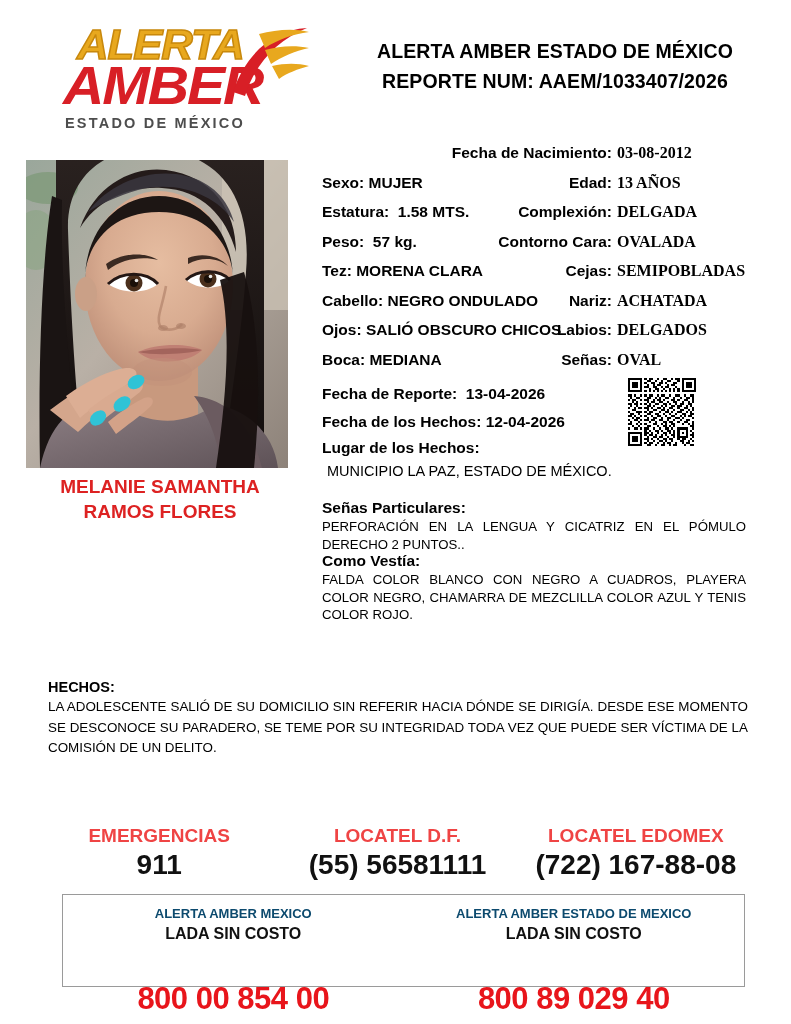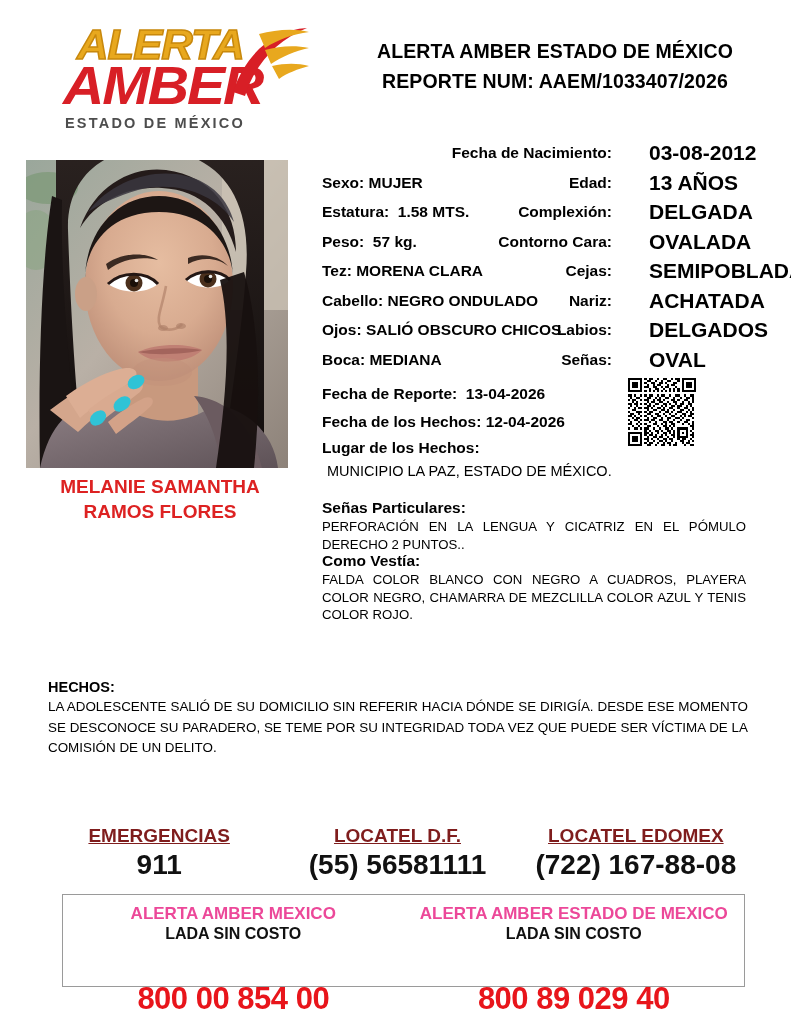--- a/index.html
+++ b/index.html
@@ -151,26 +151,25 @@
     font-weight: bold;
     font-size: 15.5px;
     line-height: 29.5px;
     white-space: nowrap;
     text-align: right;
   }
   .right-value {
     position: absolute;
     left: 617px;
     top: 0;
-    font-family: Liberation Sans, sans-serif;
-    font-weight: bold;
-    font-size: 21px;
+    font-family: Liberation Serif, serif;
+    font-weight: bold;
+    font-size: 16px;
     line-height: 29.5px;
     white-space: nowrap;
-    margin-left: 32px;
   }
 
   
   .date-row {
     position: absolute;
     left: 322px;
     font-family: "Liberation Sans", sans-serif;
     font-weight: bold;
     font-size: 15.5px;
     line-height: 22px;
@@ -250,24 +249,23 @@
     display: flex;
   }
   .phone-col {
     flex: 1 1 0;
     text-align: center;
   }
   .phone-name {
     font-family: "Liberation Sans", sans-serif;
     font-weight: bold;
     font-size: 19px;
-    color: #7f1d1d;
+    color: #ef4444;
     line-height: 24px;
     white-space: nowrap;
-    text-decoration: underline;
   }
   .phone-num {
     font-family: "Liberation Sans", sans-serif;
     font-weight: bold;
     font-size: 28px;
     color: #111;
     line-height: 34px;
     white-space: nowrap;
   }
 
@@ -285,22 +283,22 @@
   }
   .footer-col {
     flex: 1 1 0;
     text-align: center;
     padding-top: 8px;
     box-sizing: border-box;
   }
   .footer-title {
     font-family: "Liberation Sans", sans-serif;
     font-weight: bold;
-    font-size: 17px;
-    color: #ec4899;
+    font-size: 13px;
+    color: #0c4a6e;
     line-height: 21px;
     white-space: nowrap;
   }
   .footer-sub {
     font-family: "Liberation Sans", sans-serif;
     font-weight: bold;
     font-size: 16px;
     color: #111;
     line-height: 20px;
     white-space: nowrap;

